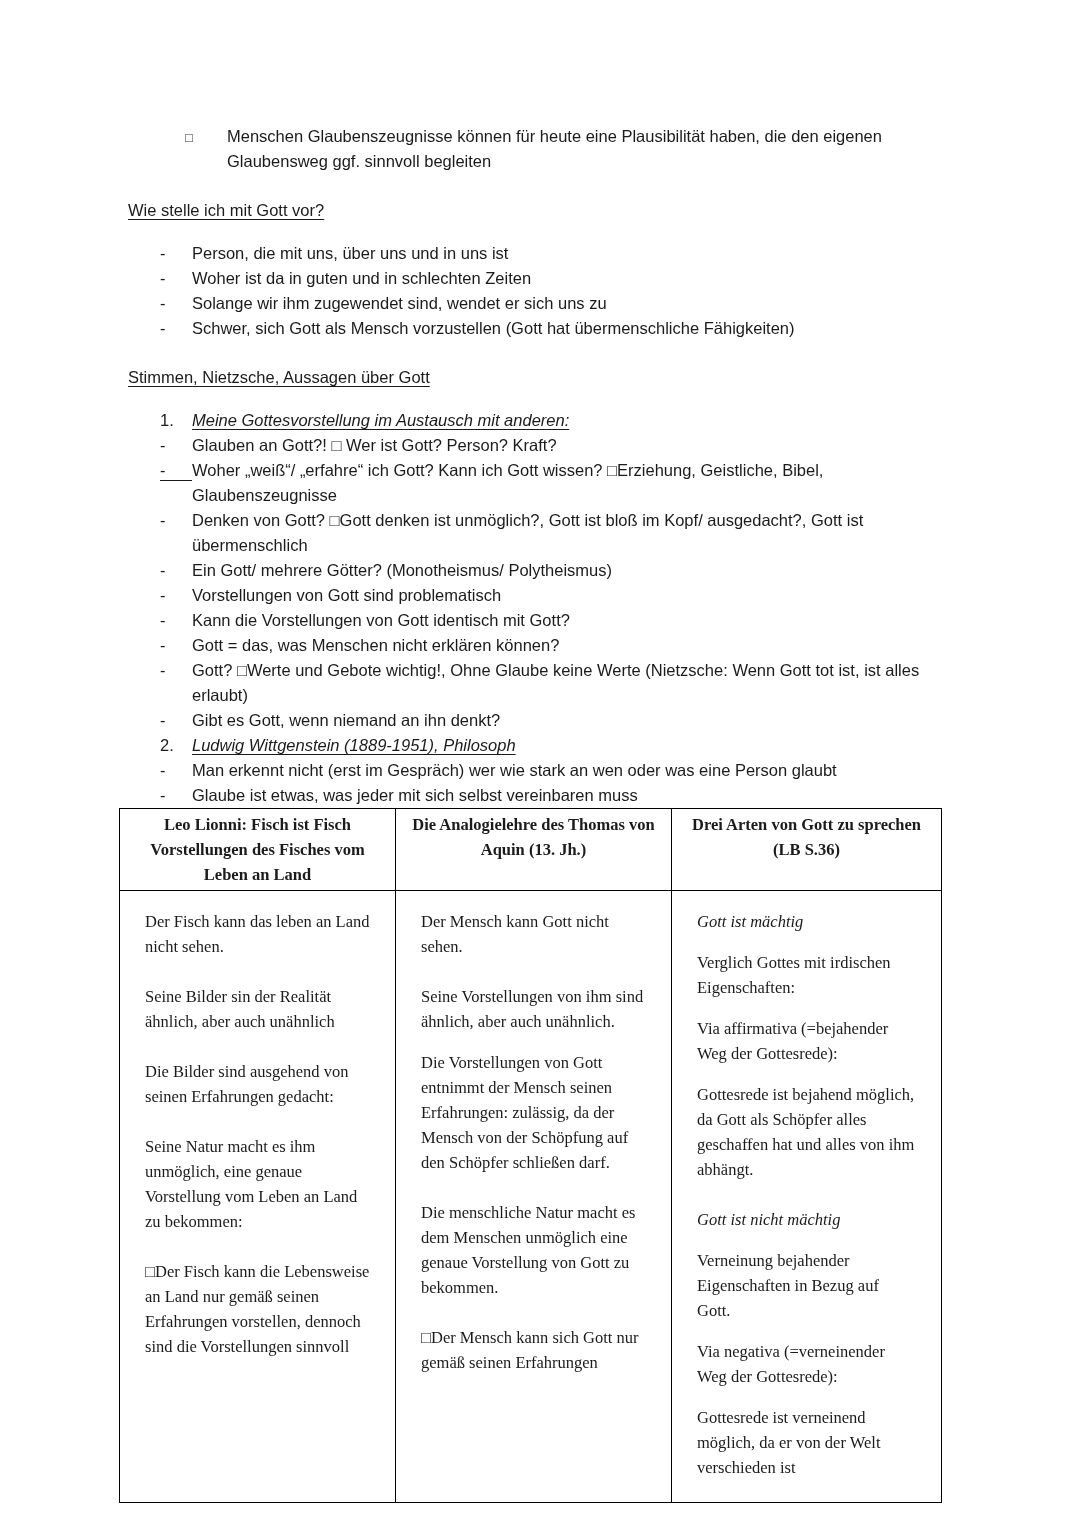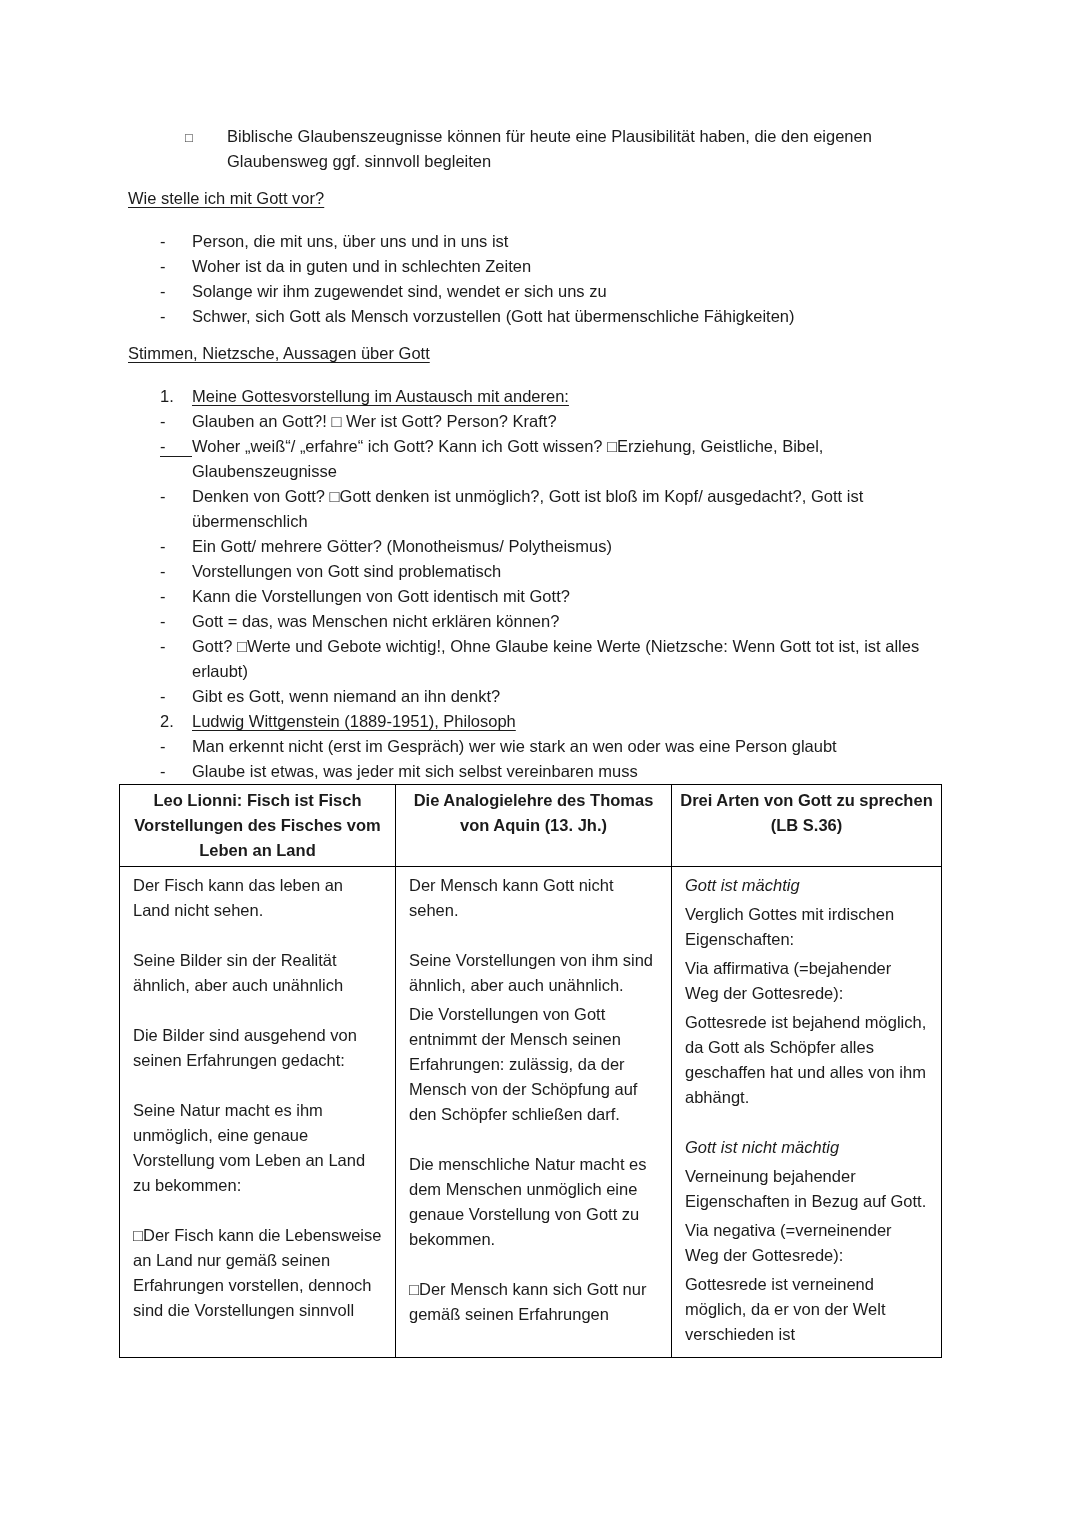--- a/index.html
+++ b/index.html
@@ -11,56 +11,56 @@
   .page{
     box-sizing:border-box;width:1080px;height:1525px;
     padding:124px 118px 0 128px;background:#fff;
   }
   
   .intro-item{display:flex;margin-left:57px;}
   .intro-marker{flex:none;width:42px;font-size:13px;padding-top:1px;color:#333;}
   .intro-text{max-width:712px;}
   
   .heading{
-    margin:12px 0 18px 0;
+    margin:24px 0 18px 0;
     text-decoration:underline;
     text-underline-offset:3px;
   }
   
   .list{margin-left:32px;}
   .item{display:flex;}
   .marker{flex:none;width:32px;}
   .marker.mul{height:22px;border-bottom:1px solid #1b1b1b;}
   .text{flex:1;max-width:758px;}
-  .ul{text-decoration:underline;text-underline-offset:3px;}
+  .ul{text-decoration:underline;text-underline-offset:3px;font-style:italic;}
   
   .table-wrap{margin-left:-9px;}
   table.notes-table{
-    border-collapse:collapse;table-layout:fixed;width:822px;
+    border-collapse:collapse;table-layout:fixed;width:822px;font-family:Liberation Serif, serif;
   }
   table.notes-table th,
   table.notes-table td{
     border:1px solid #000;vertical-align:top;
   }
   table.notes-table th{
     font-weight:bold;text-align:center;padding:3px 8px;
   }
   table.notes-table td{padding:2px 9px 6px 9px;}
-  .p{margin:4px;}
+  .p{margin:16px;}
   .p.gap{margin-top:25px;}
   .p.italic{font-style:italic;}
 </style>
 </head>
 <body>
 
 <div class="page">
 
   <div class="intro-item">
     <span class="intro-marker">□</span>
-    <span class="intro-text">Biblische Glaubenszeugnisse können für heute eine Plausibilität haben, die den eigenen Glaubensweg ggf. sinnvoll begleiten</span>
+    <span class="intro-text">Menschen Glaubenszeugnisse können für heute eine Plausibilität haben, die den eigenen Glaubensweg ggf. sinnvoll begleiten</span>
   </div>
 
   <div class="heading">Wie stelle ich mit Gott vor?</div>
   <div class="list">
     <div class="item">
       <span class="marker">-</span>
       <span class="text">Person, die mit uns, über uns und in uns ist</span>
     </div>
     <div class="item">
       <span class="marker">-</span>

